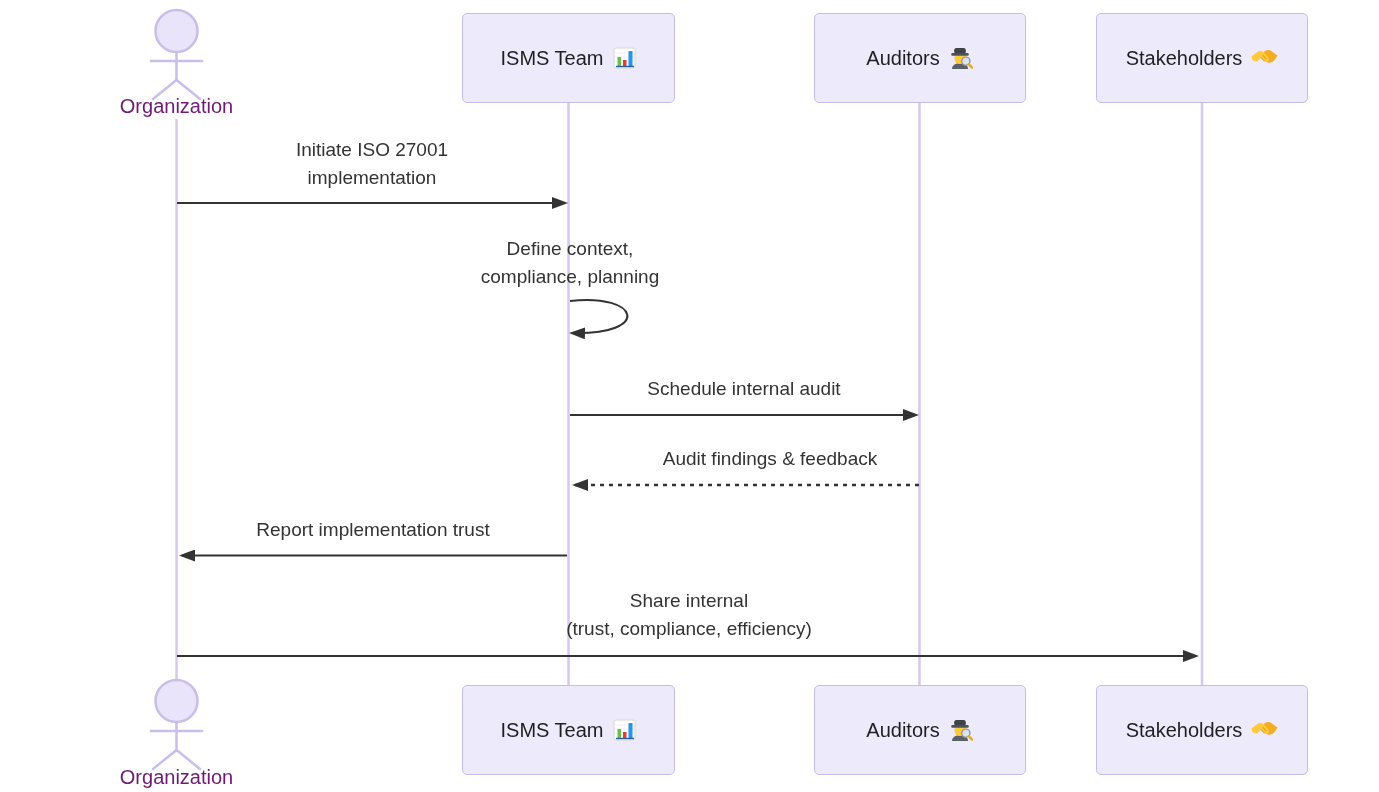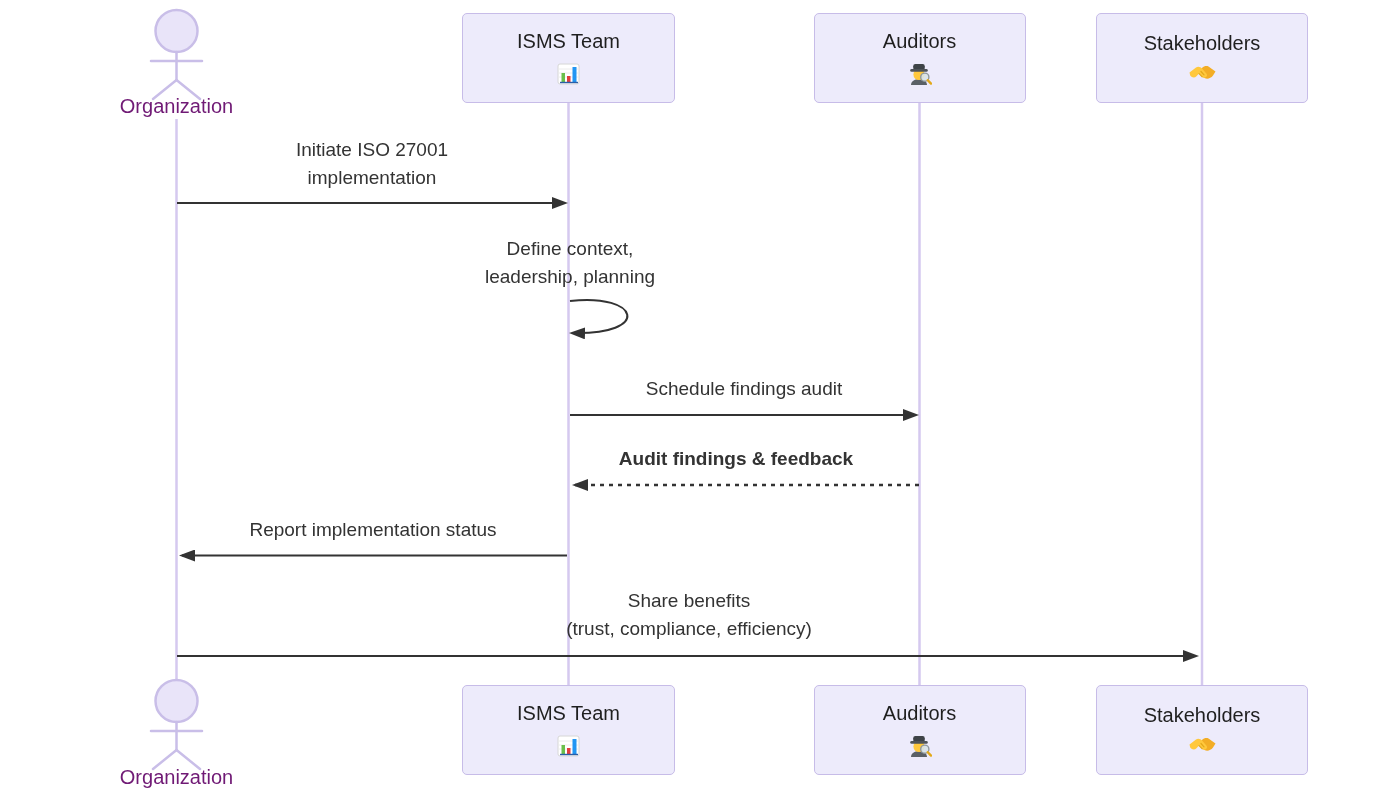--- a/index.html
+++ b/index.html
@@ -10,21 +10,21 @@
   .layer{position:absolute;left:0;top:0;}
   .lifeline{stroke:#d5c9ef;stroke-width:2.5;}
   .actor-line{stroke:#c9bee8;stroke-width:2.5;fill:none;stroke-linecap:round;}
   .actor-head{fill:#e9e4f9;stroke:#c9bee8;stroke-width:2.5;}
   .arrow{stroke:#333333;stroke-width:2;fill:none;}
   .arrow.dashed{stroke-dasharray:4 5;stroke-width:2.4;}
   .pbox{
     position:absolute;height:90px;box-sizing:border-box;
     background:#edebfb;border:1.5px solid #c7bce8;border-radius:5px;
     display:flex;align-items:center;justify-content:center;gap:9px;
-    font-size:20px;color:#1f1f1f;flex-direction:column;
+    font-size:20px;color:#1f1f1f;
   }
   .pbox .icon{flex:0 0 auto;display:block;}
   .msg{
     position:absolute;transform:translateX(-50%);text-align:center;
     font-size:19px;line-height:28px;color:#333333;white-space:pre-line;
   }
   .actor-label{
     position:absolute;transform:translateX(-50%);
     font-size:20px;color:#701a75;white-space:nowrap;
   }
@@ -143,20 +143,20 @@
     <svg class="icon" width="27" height="20" viewBox="0 0 27 20">
       <path d="M26.5,7.5 L19.5,2.5 C17.5,1.5 15,2 13,4 L9.5,8 L13.5,12.5 C16,15.5 21,15.5 24,11.5 Z" fill="#f3ad25"></path>
       <path d="M0.5,8.5 L7,3.5 C9,2.2 11.5,2.8 13.5,5 L17.5,9.8 C18.5,11 18,12.5 16.8,13.3 C15.6,14.1 14.2,13.8 13.2,12.8 L10,9.6 L7.5,12.2 C5.5,14.2 2.8,13.6 1.2,11.5 Z" fill="#ffc83d"></path>
       <path d="M10,9.6 L13.2,12.8 M12,7.5 L15,10.8" stroke="#e3a819" stroke-width="1.2" fill="none" stroke-linecap="round"></path>
     </svg>
   </div>
 
   <div class="msg" style="left:372px;top:136px;">Initiate ISO 27001
 implementation</div>
   <div class="msg" style="left:570px;top:235px;">Define context,
-leadership, planning</div>
-  <div class="msg" style="left:744px;top:375px;">Schedule findings audit</div>
-  <div class="msg" style="left:736px;top:445px;font-weight:bold;">Audit findings &amp; feedback</div>
-  <div class="msg" style="left:373px;top:516px;">Report implementation status</div>
-  <div class="msg" style="left:689px;top:587px;">Share benefits
+compliance, planning</div>
+  <div class="msg" style="left:744px;top:375px;">Schedule internal audit</div>
+  <div class="msg" style="left:770px;top:445px;">Audit findings &amp; feedback</div>
+  <div class="msg" style="left:373px;top:516px;">Report implementation trust</div>
+  <div class="msg" style="left:689px;top:587px;">Share internal
 (trust, compliance, efficiency)</div>
 
 </div>
 
 </body></html>

